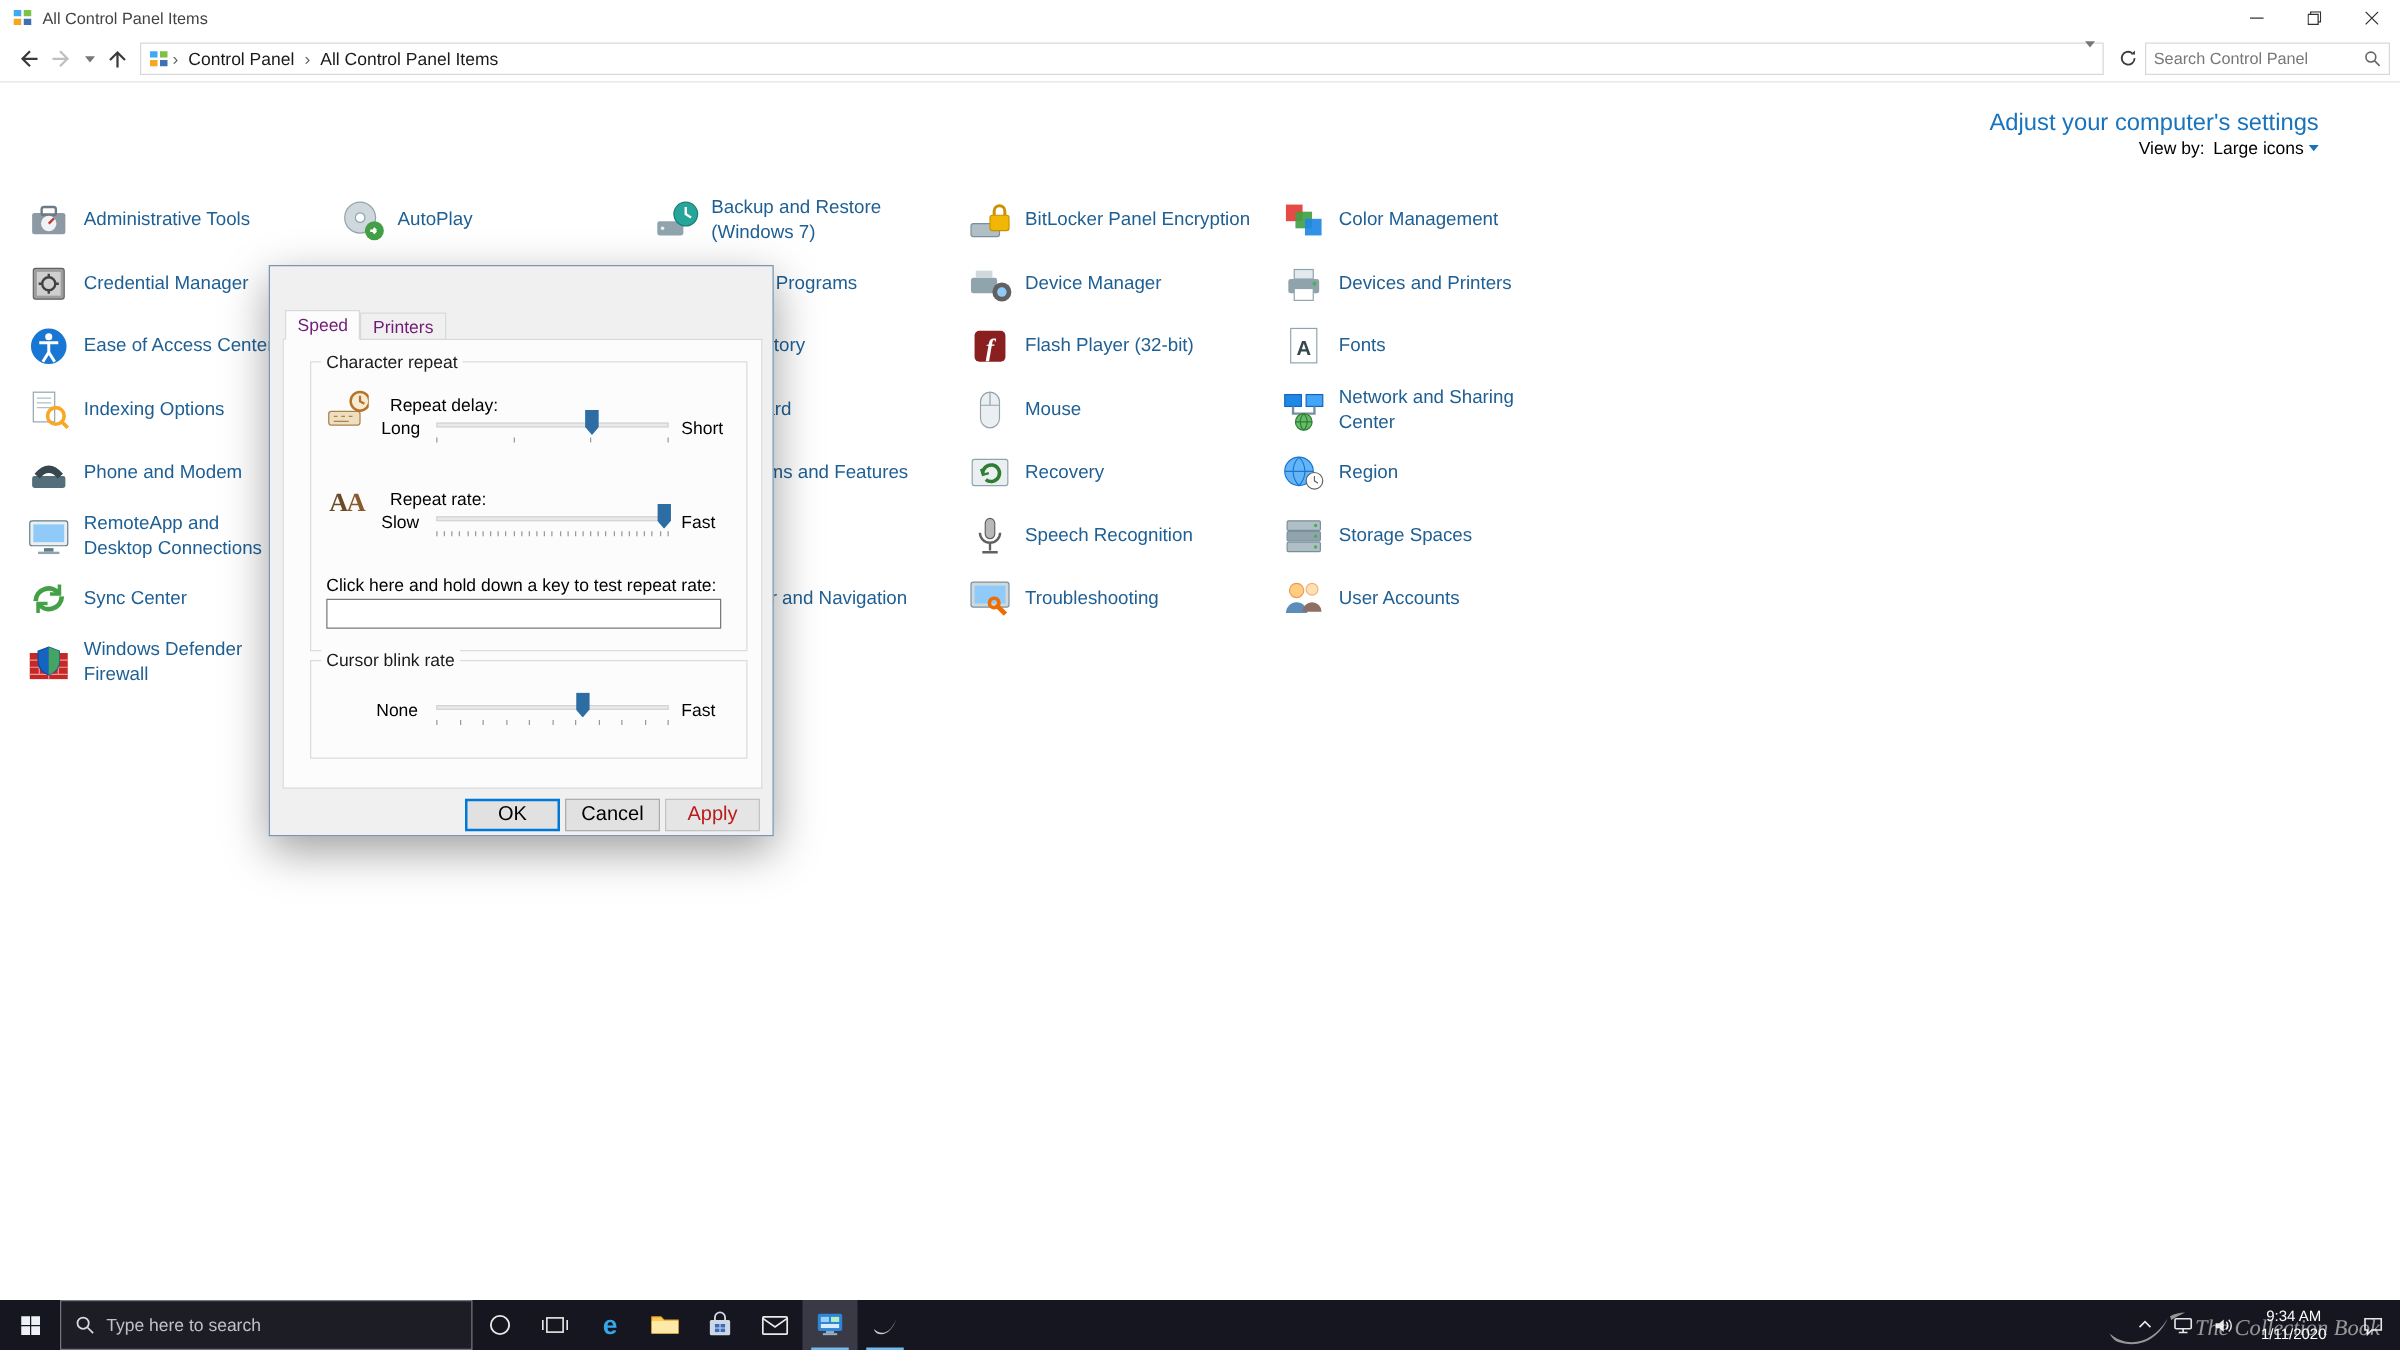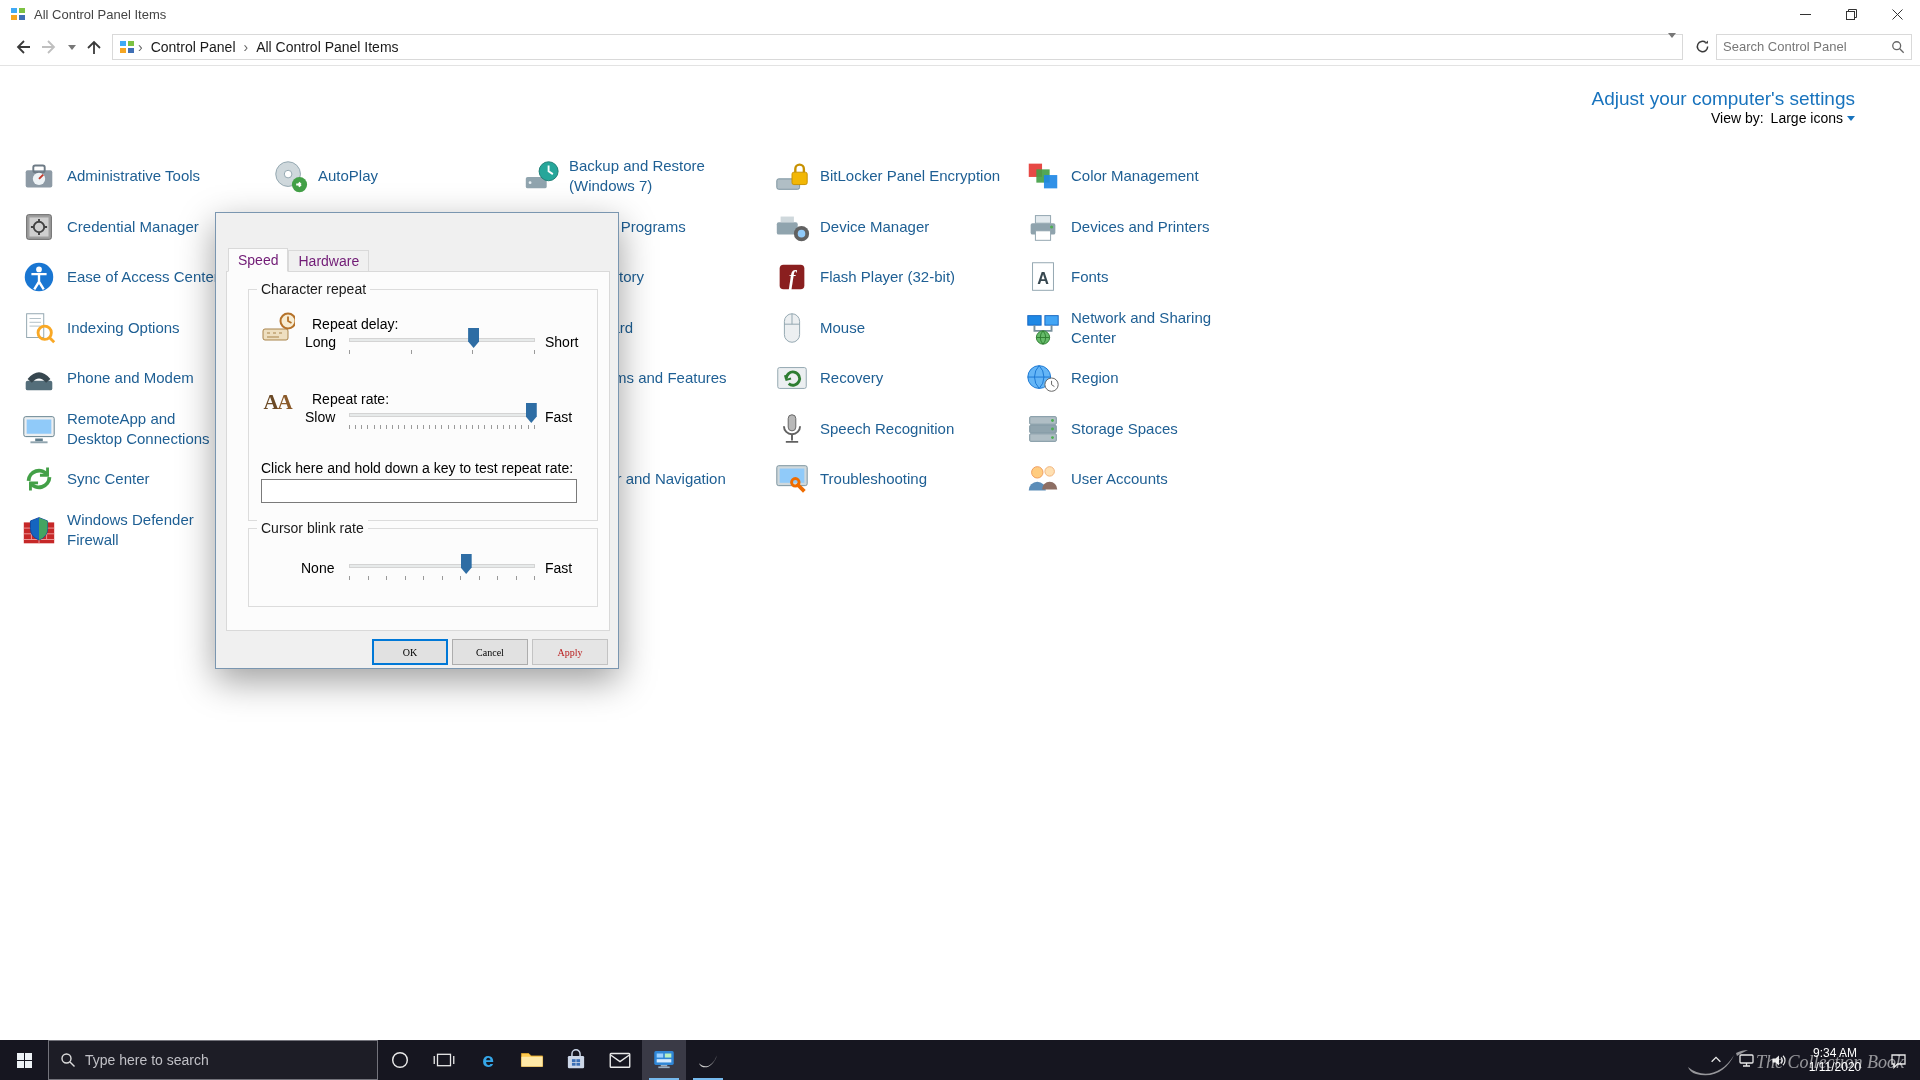--- a/index.html
+++ b/index.html
@@ -58,21 +58,21 @@
   .dlg-text { position:absolute; font-size:14px; color:#000; white-space:nowrap; }
   .sl-min { position:absolute; width:36px; text-align:left; font-size:14px; color:#000; }
   .sl-max { position:absolute; font-size:14px; color:#000; }
   .slider { position:absolute; width:192px; height:30px; }
   .slider .track { position:absolute; left:3px; right:3px; top:11px; height:4px; background:#e7eaea; border:1px solid #d4d4d4; }
   .slider .thumb { position:absolute; top:1px; width:11px; height:20px; background:#2e6da4; clip-path:polygon(0 0,100% 0,100% 68%,50% 100%,0 68%); }
   .slider .ticks { position:absolute; left:3px; right:3px; top:23px; height:5px; display:flex; justify-content:space-between; }
   .slider .ticks i { width:1px; height:4px; background:#9a9a9a; }
   .test-input { position:absolute; background:#fff; border:1px solid #7a7a7a; height:24px; font-size:14px; font-family:inherit; padding:0 4px; outline:none; }
   .dlg-buttons { position:absolute; top:426px; left:0; right:10px; display:flex; justify-content:flex-end; gap:4px; }
-  .dlg-btn { width:76px; height:26px; font-size:10px; font-family:Liberation Serif, serif; background:#e1e1e1; border:1px solid #adadad; color:#000; }
+  .dlg-btn { width:76px; height:26px; font-size:16px; font-family:Liberation Sans, sans-serif; background:#e1e1e1; border:1px solid #adadad; color:#000; }
   .dlg-btn.default { border:2px solid #0078d7; }
   .dlg-btn.disabled { color:#b91c1c; border-color:#c3c3c3; background:#e5e5e5; }
 
   
   .taskbar { position:absolute; left:0; bottom:0; width:1920px; height:40px; background:#161620; display:flex; align-items:stretch; z-index:50; }
   .tb-start { width:48px; display:flex; align-items:center; justify-content:center; }
   .tb-search { width:330px; background:#1d1d26; border:1px solid #73737b; display:flex; align-items:center; gap:9px; padding:0 11px; }
   .tb-search input { flex:1; background:transparent; border:none; outline:none; font-size:14px; color:#e0e0e0; font-family:inherit; min-width:0; }
   .tb-search input::placeholder { color:#c0c0c6; }
   .tb-apps { display:flex; align-items:stretch; }
@@ -551,21 +551,21 @@
           </svg>
         </span>
         <span class="lbl">Windows Defender Firewall</span>
       </div>
     </div>
 
   <div class="dialog">
 
     <div class="dlg-tabs" id="dlg-tabs">
         <div class="dlg-tab active">Speed</div>
-        <div class="dlg-tab">Hardware</div>
+        <div class="dlg-tab">Printers</div>
       </div>
     <div class="dlg-panel">
 
       <div class="groupbox" id="grp-char">
         <span class="grp-label">Character repeat</span>
 
         <span style="position:absolute;left:12px;top:20px">
           <svg width="34" height="34" viewBox="0 0 34 34">
               <rect x="2" y="19" width="25" height="11" rx="2" fill="#eednb" style="fill:#eedfc0" stroke="#a8834a"></rect>
               <path d="M6 23 h3 M12 23 h3 M18 23 h3 M6 27 h12" stroke="#a8834a"></path>

